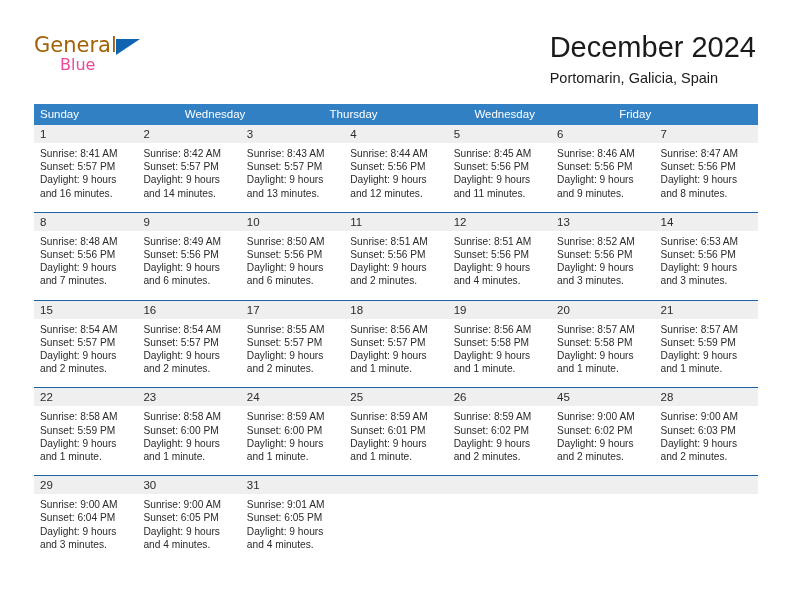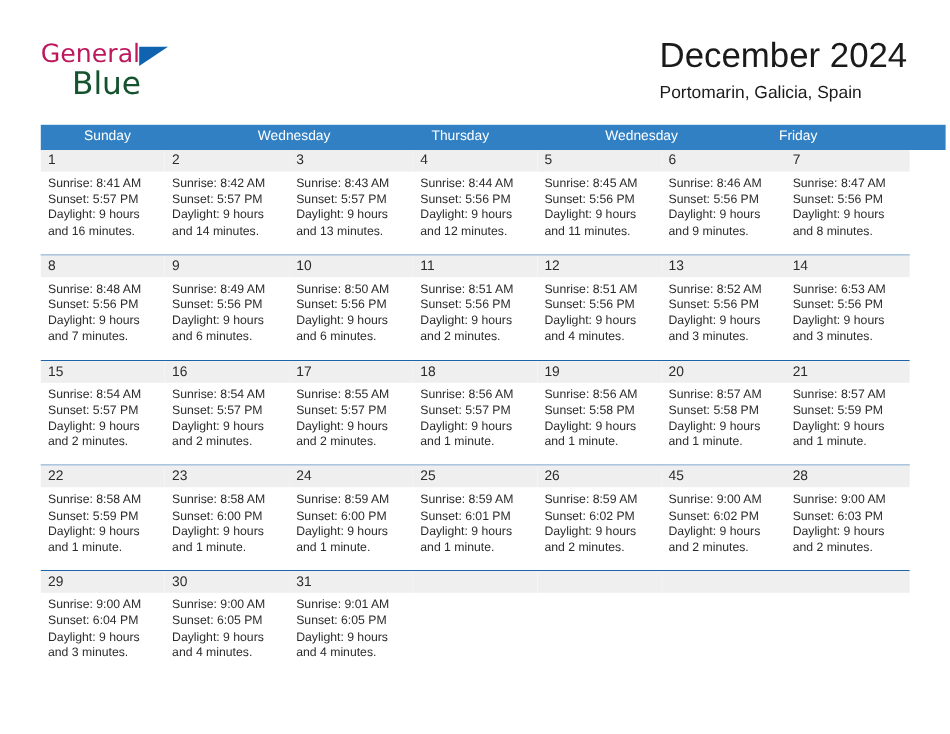--- a/index.html
+++ b/index.html
@@ -34,29 +34,29 @@
     top: 33px;
     width: 200px;
     height: 56px;
   }
   .logo-general {
     position: absolute;
     left: 0;
     top: 0;
     font-size: 21px;
     letter-spacing: 0px;
-    color: #be185d;
+    color: #a16207;
     font-family: "DejaVu Sans", sans-serif;
   }
   .logo-blue {
     position: absolute;
     left: 26px;
     top: 22px;
-    font-size: 26px;
-    color: #14532d;
+    font-size: 16px;
+    color: #ec4899;
     font-family: "DejaVu Sans", sans-serif;
   }
   .logo-triangle {
     position: absolute;
     left: 82px;
     top: 6px;
     width: 0;
     height: 0;
     border-left: 24px solid #0f63b0;
     border-bottom: 16px solid transparent;
@@ -87,21 +87,20 @@
     position: absolute;
     left: 34px;
     top: 104px;
     width: 724px;
   }
   .dow-row {
     display: flex;
     width: 724px;
     height: 21px;
     background: #3180c4;
-    padding-left: 30px;
   }
   .dow {
     flex: 1 1 0;
     color: #ffffff;
     font-size: 11.5px;
     line-height: 21px;
     padding-left: 6px;
     box-sizing: border-box;
     white-space: nowrap;
   }

